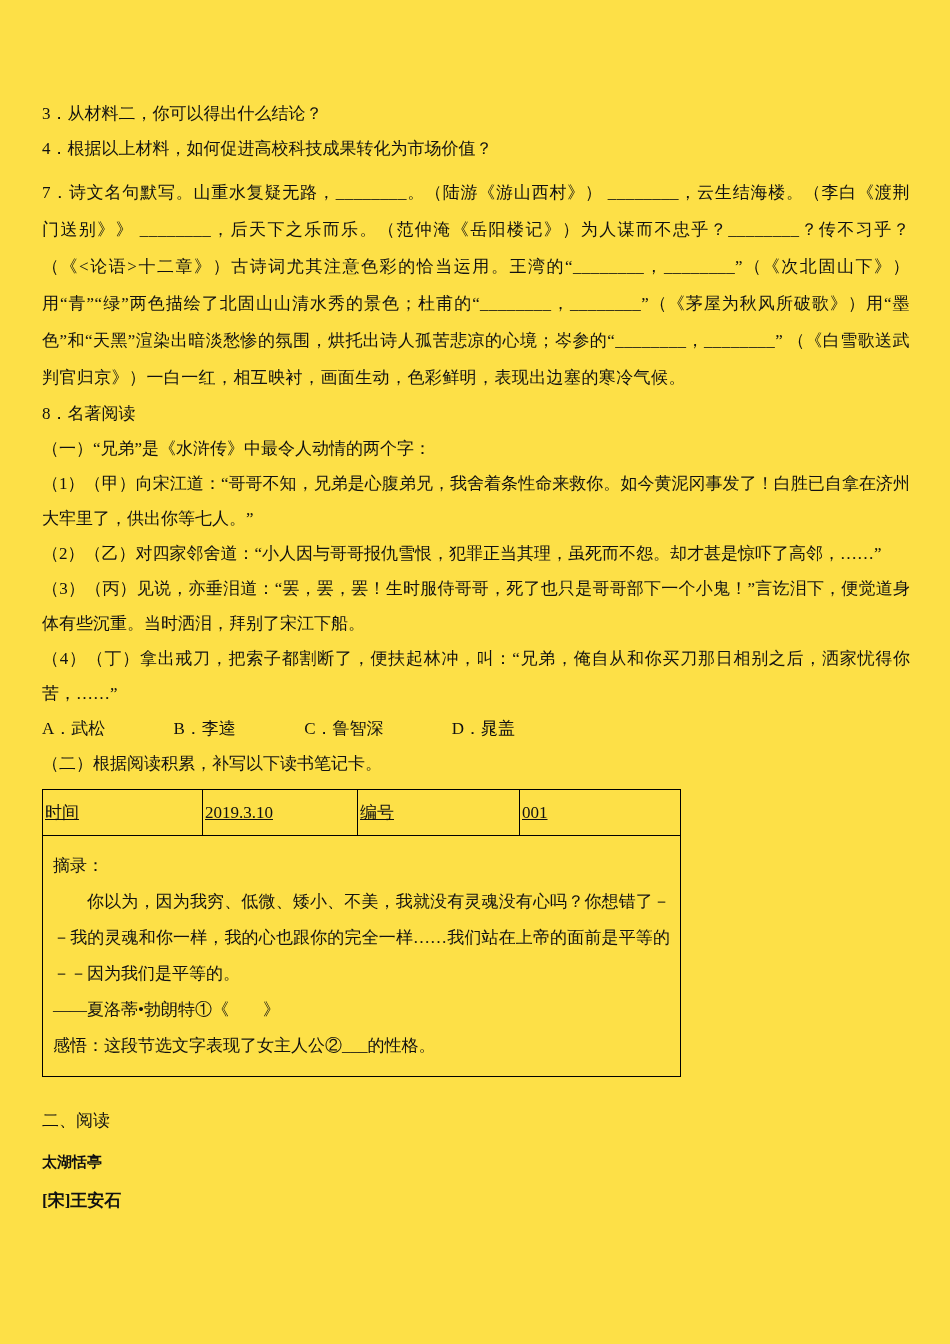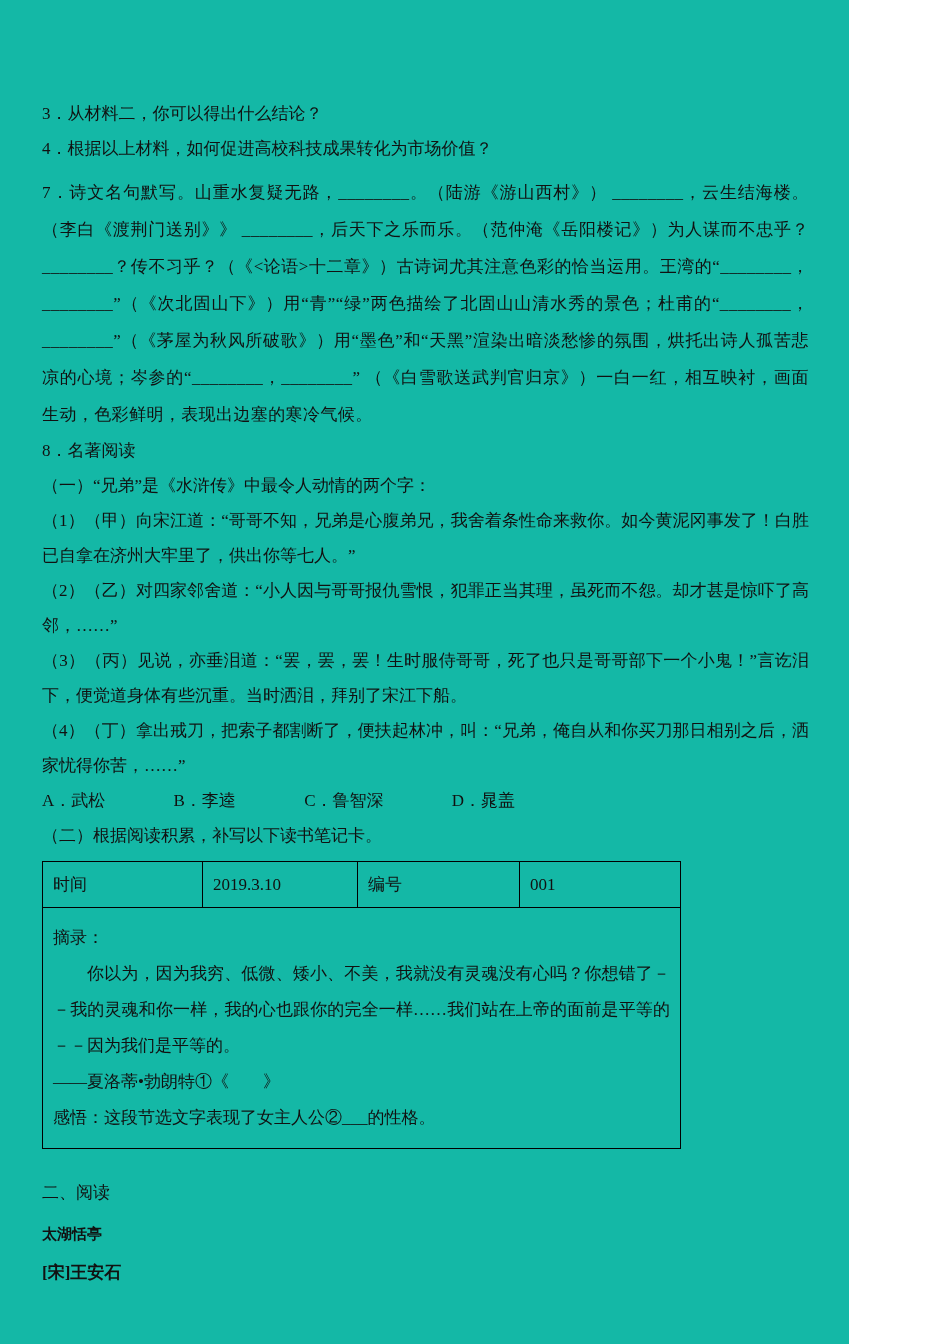--- a/index.html
+++ b/index.html
@@ -1,45 +1,45 @@
 <!DOCTYPE html>
 <html><head>
 <meta charset="utf-8">
 <style>
   * { box-sizing: border-box; }
   html, body { margin: 0; padding: 0; background: #ffffff; }
   .page {
-    width: 849px;
+    width: 950px;
     min-height: 1344px;
     padding: 96px 40px 40px 42px;
     font-family: "Liberation Serif", "DejaVu Serif", serif;
     font-size: 17px;
     color: #111111;
-    background: #14b8a6;
+    background: #fde047;
   }
   p { margin: 0; }
   .line { line-height: 35px; }
   .para { line-height: 35px; text-align: justify; }
   .q7 { line-height: 37px; margin-top: 8px; letter-spacing: 0.4px; }
   .options { line-height: 35px; font-family: Liberation Serif, serif; }
   .options span { display: inline-block; margin-right: 64px; }
   .options span:last-child { margin-right: 0; }
   table.card-table {
     border-collapse: collapse;
     width: 638px;
     margin-top: 8px;
     table-layout: fixed;
   }
   table.card-table td {
     border: 1.5px solid #000000;
     padding: 12px 10px;
     vertical-align: middle;
     font-size: 17px;
   }
-  tr.row1 td { height: 46px; padding: 6px 10px; }
+  tr.row1 td { height: 46px; padding: 6px 2px; text-decoration: underline; }
   td.excerpt-cell { padding: 8px 12px 12px 10px; vertical-align: top; }
   .excerpt-cell p { line-height: 36px; }
   .excerpt-body { text-indent: 2em; text-align: justify; }
   .section-title { margin-top: 26px; }
   .q9-line { margin-top: 2px; }
   .poem-title { font-weight: bold; font-size: 15px; line-height: 40px; margin-top: 4px; }
   .poem-author { font-weight: bold; font-size: 17px; line-height: 38px; }
 </style>
 </head>
 <body>

